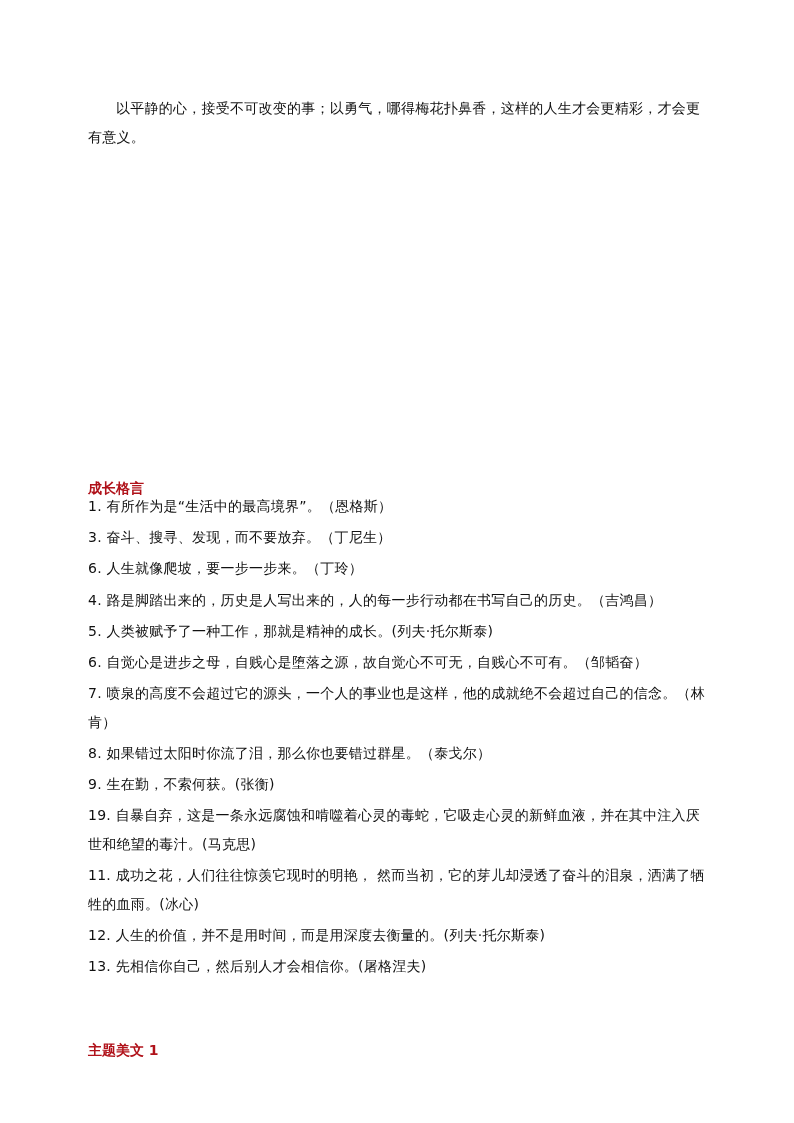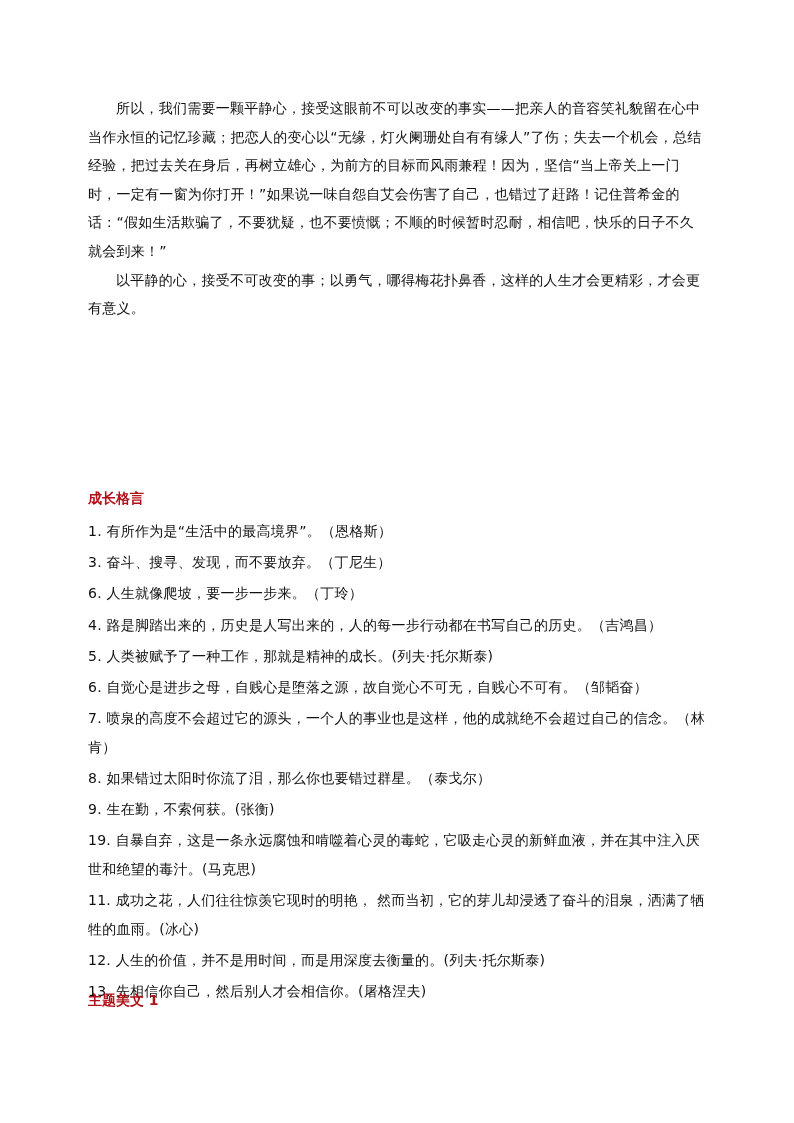--- a/index.html
+++ b/index.html
@@ -9,35 +9,34 @@
   .para { font-size: 14px; line-height: 28.6px; margin: 0; text-indent: 28px; letter-spacing: 0.25px; }
   .quote-gray { color: #444; }
   .heading { color: #b0121a; font-weight: bold; font-size: 14px; margin: 0; position: absolute; left: 0; }
   .list { list-style: none; margin: 0; padding: 0; position: absolute; left: 0; width: 620px; }
   .list li { font-size: 14px; line-height: 28.6px; margin: 0 0 2.6px 0; letter-spacing: 0.25px; }
 </style>
 </head>
 <body>
 
 <div class="page">
-  <p class="para">所以，我们需要一颗平静心，接受这眼前不可以改变的事实——把亲人的音容笑礼貌留在心中当作永恒的记忆珍藏；把恋人的变心以“无缘，灯火阑珊处自有有缘人”了伤；失去一个机会，总结经验，把过去关在身后，再树立雄心，为前方的目标而风雨兼程！因为，坚信“当上帝关上一门时，一定有一窗为你打开！”如果说一味自怨自艾会伤害了自己，也错过了赶路！记住普希金的话：“假如生活欺骗了，不要犹疑，也不要愤慨；不顺的时候暂时忍耐，相信吧，快乐的日子不久就会到来！”</p>
   <p class="para">以平静的心，接受不可改变的事；以勇气，哪得梅花扑鼻香，这样的人生才会更精彩，才会更有意义。</p>
 
-  <h2 class="heading" style="top:396px;">成长格言</h2>
+  <h2 class="heading" style="top:386px;">成长格言</h2>
 
-  <ul class="list" style="top:423px;">
+  <ul class="list" style="top:398px;">
     <li>1. 有所作为是“生活中的最高境界”。（恩格斯）</li>
     <li>3. 奋斗、搜寻、发现，而不要放弃。（丁尼生）</li>
     <li>6. 人生就像爬坡，要一步一步来。（丁玲）</li>
     <li>4. 路是脚踏出来的，历史是人写出来的，人的每一步行动都在书写自己的历史。（吉鸿昌）</li>
     <li>5. 人类被赋予了一种工作，那就是精神的成长。(列夫·托尔斯泰)</li>
     <li>6. 自觉心是进步之母，自贱心是堕落之源，故自觉心不可无，自贱心不可有。（邹韬奋）</li>
     <li>7. 喷泉的高度不会超过它的源头，一个人的事业也是这样，他的成就绝不会超过自己的信念。（林肯）</li>
     <li>8. 如果错过太阳时你流了泪，那么你也要错过群星。（泰戈尔）</li>
     <li>9. 生在勤，不索何获。(张衡)</li>
     <li>19. 自暴自弃，这是一条永远腐蚀和啃噬着心灵的毒蛇，它吸走心灵的新鲜血液，并在其中注入厌世和绝望的毒汁。(马克思)</li>
     <li>11. 成功之花，人们往往惊羡它现时的明艳， 然而当初，它的芽儿却浸透了奋斗的泪泉，洒满了牺牲的血雨。(冰心)</li>
     <li>12. 人生的价值，并不是用时间，而是用深度去衡量的。(列夫·托尔斯泰)</li>
     <li>13. 先相信你自己，然后别人才会相信你。(屠格涅夫)</li>
   </ul>
 
-  <h2 class="heading" style="top:898px;">主题美文 1</h2>
+  <h2 class="heading" style="top:948px;">主题美文 1</h2>
 </div>
 
 </body></html>

